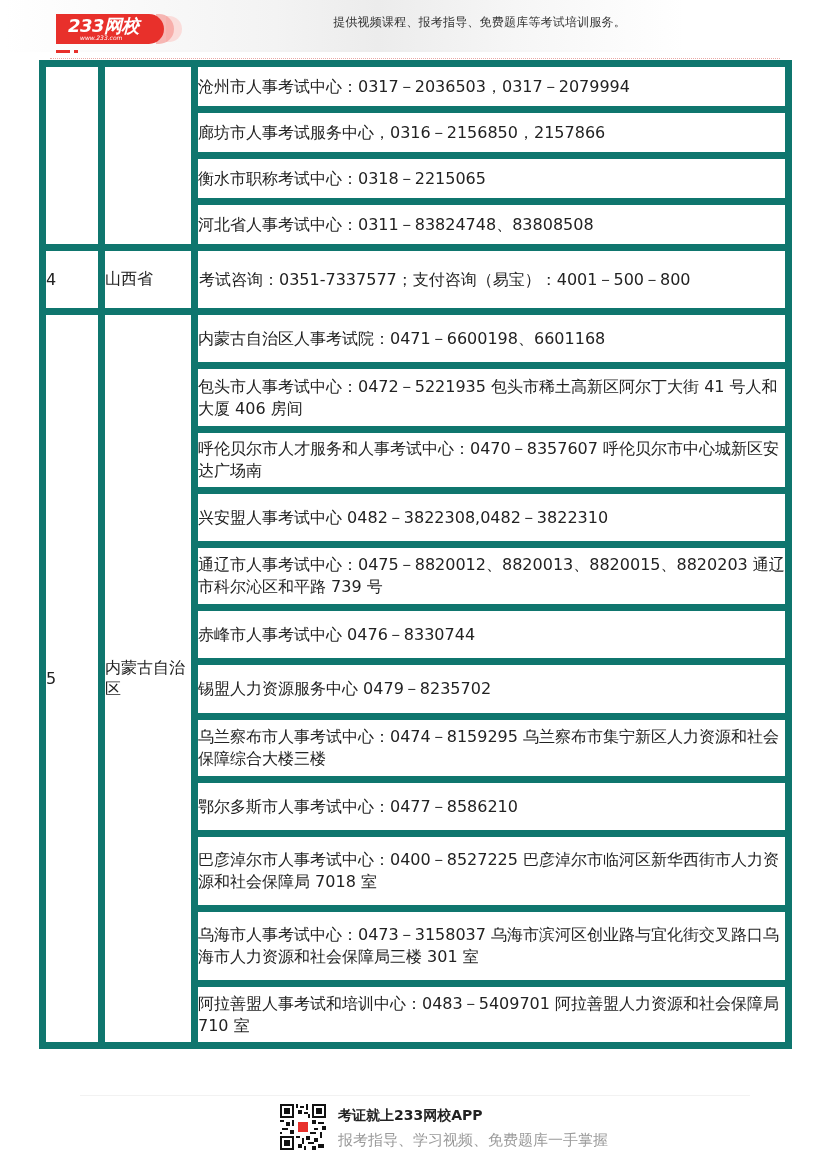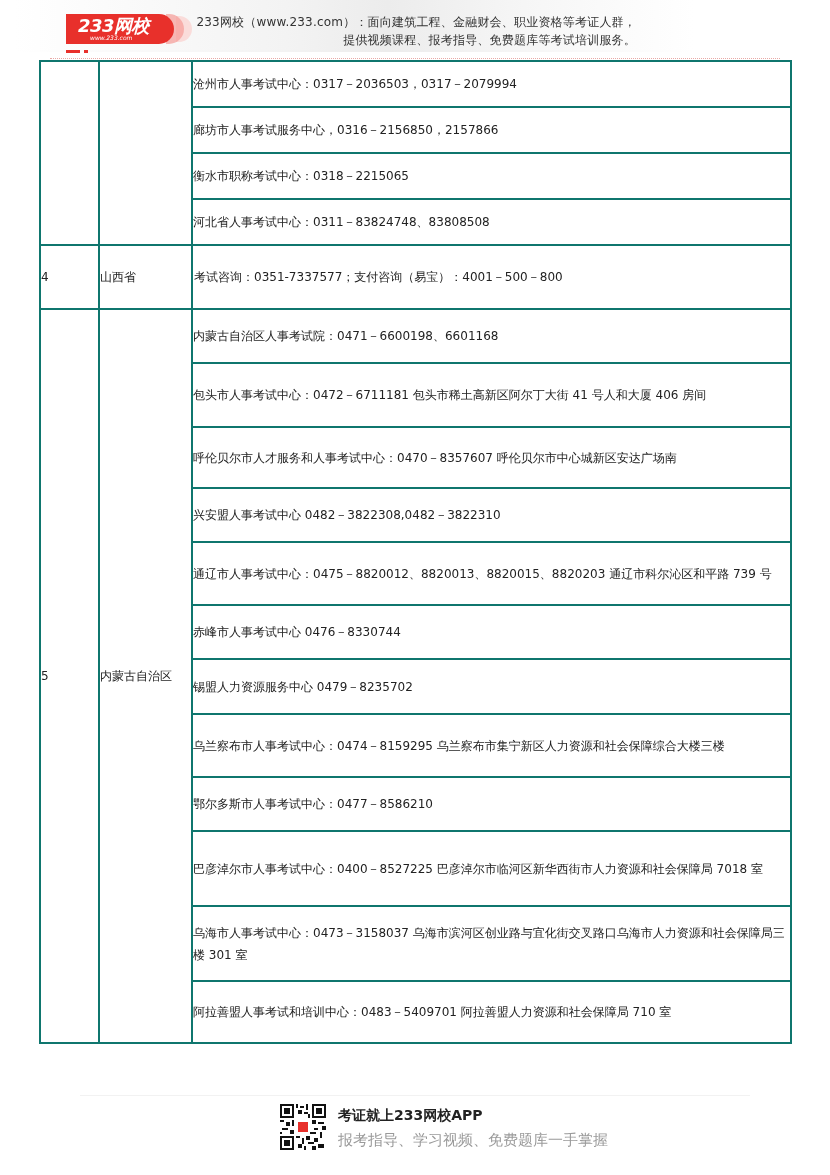--- a/index.html
+++ b/index.html
@@ -1,34 +1,34 @@
 <!DOCTYPE html>
 <html><head>
 <meta charset="utf-8">
 <style>
   html, body { margin: 0; padding: 0; background: #ffffff; }
   body { width: 830px; height: 1175px; position: relative; overflow: hidden; font-family: "DejaVu Sans", sans-serif; color: #222; }
 
-  .header { position: absolute; left: 14px; top: 0; width: 680px; height: 52px;
+  .header { position: absolute; left: 4px; top: 0; width: 680px; height: 52px;
     background: linear-gradient(90deg, #ffffff 0%, #f3f3f3 40%, #ececec 55%, #f6f6f6 75%, #ffffff 100%); }
   .logo { position: absolute; left: 52px; top: 14px; width: 120px; height: 30px; }
   .logo-main { position: absolute; left: 0; top: 0; width: 108px; height: 30px; background: #e8302b;
     border-radius: 0 15px 15px 0; color: #fff; }
   .logo-ghost1 { position: absolute; left: 100px; top: 0; width: 18px; height: 30px; background: #f59a95; border-radius: 0 15px 15px 0; opacity: .7; }
   .logo-ghost2 { position: absolute; left: 110px; top: 2px; width: 16px; height: 26px; background: #fbd0cd; border-radius: 0 13px 13px 0; opacity: .7; }
   .logo-text { position: absolute; left: 12px; top: 0px; font-size: 18px; font-weight: bold; font-style: italic; letter-spacing: -0.5px; font-family: "DejaVu Sans", sans-serif; }
   .logo-url { position: absolute; left: 24px; top: 20px; font-size: 6px; font-style: italic; font-family: "DejaVu Sans", sans-serif; }
   .logo-bar { position: absolute; left: 0; top: 36px; width: 14px; height: 3px; background: #e8302b; }
   .logo-dot { position: absolute; left: 18px; top: 36px; width: 4px; height: 3px; background: #e8302b; }
   .tagline { position: absolute; right: 58px; top: 13px; text-align: right; font-size: 12px; line-height: 18px; color: #333;
     font-family: "DejaVu Sans", sans-serif; letter-spacing: 0.2px; }
   .dotted-line { position: absolute; left: 50px; top: 58px; width: 730px; border-top: 1px dotted #e9a9a6; }
 
   table.main { position: absolute; left: 39px; top: 60px; width: 753px; border-collapse: collapse; table-layout: fixed; }
-  table.main td { border: 2px solid #0f766e; padding: 0; font-size: 12px; color: #222; vertical-align: middle; }
+  table.main td { border: 7px solid #0f766e; padding: 0; font-size: 16px; color: #222; vertical-align: middle; }
   td.entry { padding: 0 10px 0 10px; line-height: 22px; font-family: "DejaVu Sans", sans-serif; }
   td.no { padding-left: 10px; }
   td.prov { padding-left: 11px; }
   td.no5 { padding-left: 2px; }
   td.prov5 { padding-left: 2px; }
   td.entry.flush { padding-left: 1px; }
 
   .footer-line { position: absolute; left: 80px; top: 1095px; width: 670px; border-top: 1px solid #f2f2f2; }
   .qr { position: absolute; left: 280px; top: 1104px; width: 46px; height: 46px; background: #fff; }
   .qr svg { display: block; }
@@ -43,21 +43,20 @@
     <div class="logo-ghost2"></div>
     <div class="logo-ghost1"></div>
     <div class="logo-main">
       <span class="logo-text">233网校</span>
       <span class="logo-url">www.233.com</span>
     </div>
     <div class="logo-bar"></div>
     <div class="logo-dot"></div>
   </div>
   <div class="tagline">
-    <div>233网校（www.233.com）：面向建筑工程、金融财会、职业资格等考证人群，</div>
     <div>提供视频课程、报考指导、免费题库等考试培训服务。</div>
   </div>
 </div>
 <div class="dotted-line"></div>
 
 <table class="main">
   <colgroup>
     <col style="width:59px">
     <col style="width:93px">
     <col>
@@ -84,21 +83,21 @@
       <td class="prov">山西省</td>
       <td class="entry flush">考试咨询：0351-7337577；支付咨询（易宝）：4001－500－800</td>
     </tr>
 
     <tr style="height:54px">
       <td rowspan="12" class="no5">5</td>
       <td rowspan="12" class="prov5">内蒙古自治区</td>
       <td class="entry">内蒙古自治区人事考试院：0471－6600198、6601168</td>
     </tr>
     <tr style="height:64px">
-      <td class="entry">包头市人事考试中心：0472－6711181 包头市稀土高新区阿尔丁大街 41 号人和大厦 406 房间</td>
+      <td class="entry">包头市人事考试中心：0472－5221935 包头市稀土高新区阿尔丁大街 41 号人和大厦 406 房间</td>
     </tr>
     <tr style="height:61px">
       <td class="entry">呼伦贝尔市人才服务和人事考试中心：0470－8357607  呼伦贝尔市中心城新区安达广场南</td>
     </tr>
     <tr style="height:54px">
       <td class="entry">兴安盟人事考试中心 0482－3822308,0482－3822310</td>
     </tr>
     <tr style="height:63px">
       <td class="entry">通辽市人事考试中心：0475－8820012、8820013、8820015、8820203 通辽市科尔沁区和平路 739 号</td>
     </tr>

